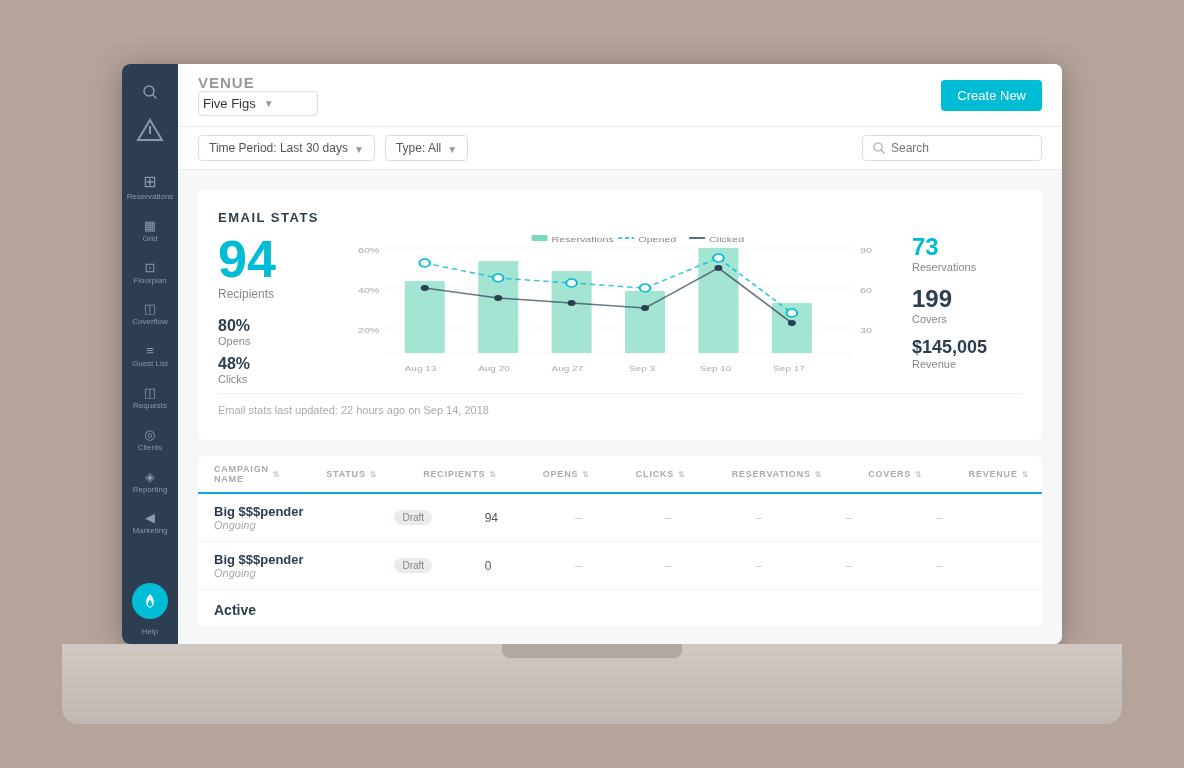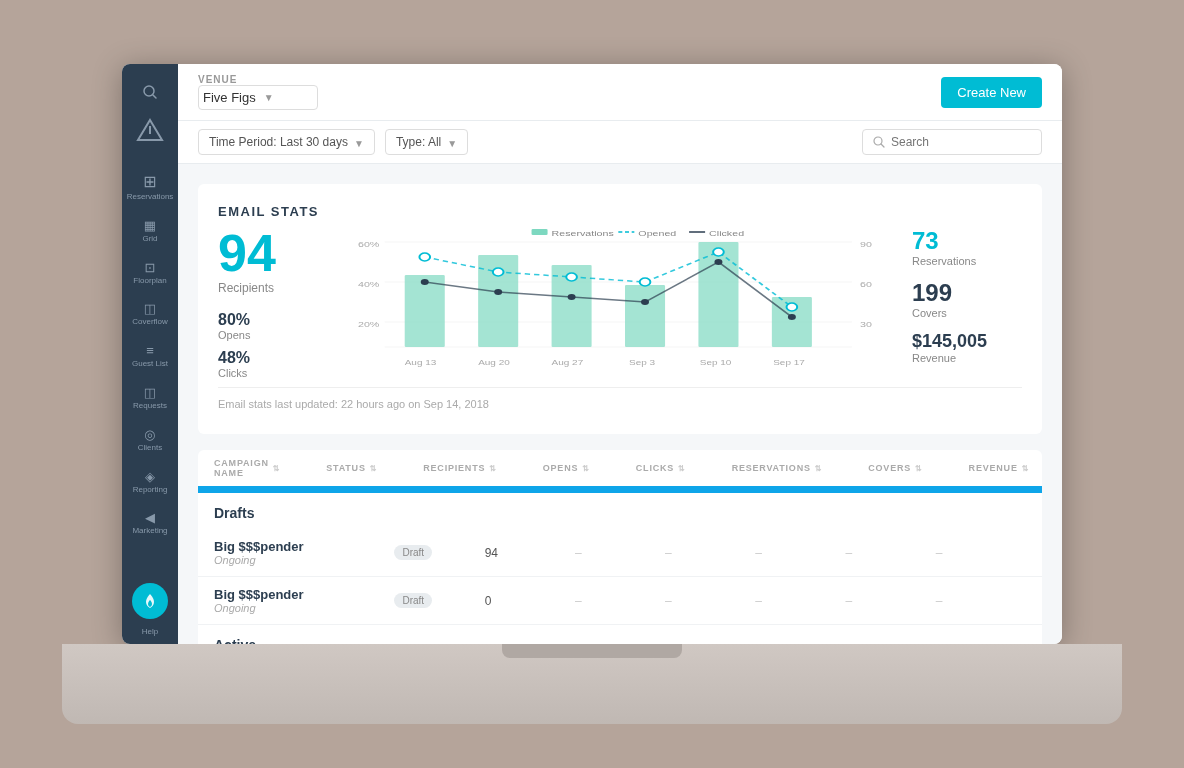--- a/index.html
+++ b/index.html
@@ -175,21 +175,21 @@
       border-bottom: 1px solid #e8ecef;
       flex-shrink: 0;
     }
 
     .venue-selector {
       display: flex;
       flex-direction: column;
     }
 
     .venue-label {
-      font-size: 10px;
+      font-size: 15px;
       color: #999;
       letter-spacing: 1px;
       font-weight: 600;
       text-transform: uppercase;
     }
 
     .venue-dropdown {
       display: flex;
       align-items: center;
       border: 1px solid #ddd;
@@ -362,21 +362,21 @@
     .table-section {
       background: #fff;
       border-radius: 6px;
       overflow: hidden;
     }
 
     .table-header {
       display: grid;
       grid-template-columns: 2fr 1fr 1fr 1fr 1fr 1fr 1fr 1fr;
       padding: 8px 16px;
-      border-bottom: 7px solid #0ea5e9;
+      border-bottom: 2px solid #0ea5e9;
       gap: 46px;
     }
 
     .th {
       font-size: 9px;
       font-weight: 700;
       color: #aaa;
       letter-spacing: 0.8px;
       text-transform: uppercase;
       display: flex;
@@ -655,23 +655,20 @@
             <div class="th">
               <span>COVERS</span>
               <span class="sort-arrows">⇅</span>
             </div>
             <div class="th">
               <span>REVENUE</span>
               <span class="sort-arrows">⇅</span>
             </div>
           </div>
 
-          <div class="section-header">
-            <span>Drafts</span>
-          </div>
 
           <div class="table-row">
             <div>
               <div class="campaign-name">Big $$$pender</div>
               <div class="campaign-sub">Ongoing</div>
             </div>
             <div class="td">
               <span class="status-badge">Draft</span>
             </div>
             <div class="td">94</div>

